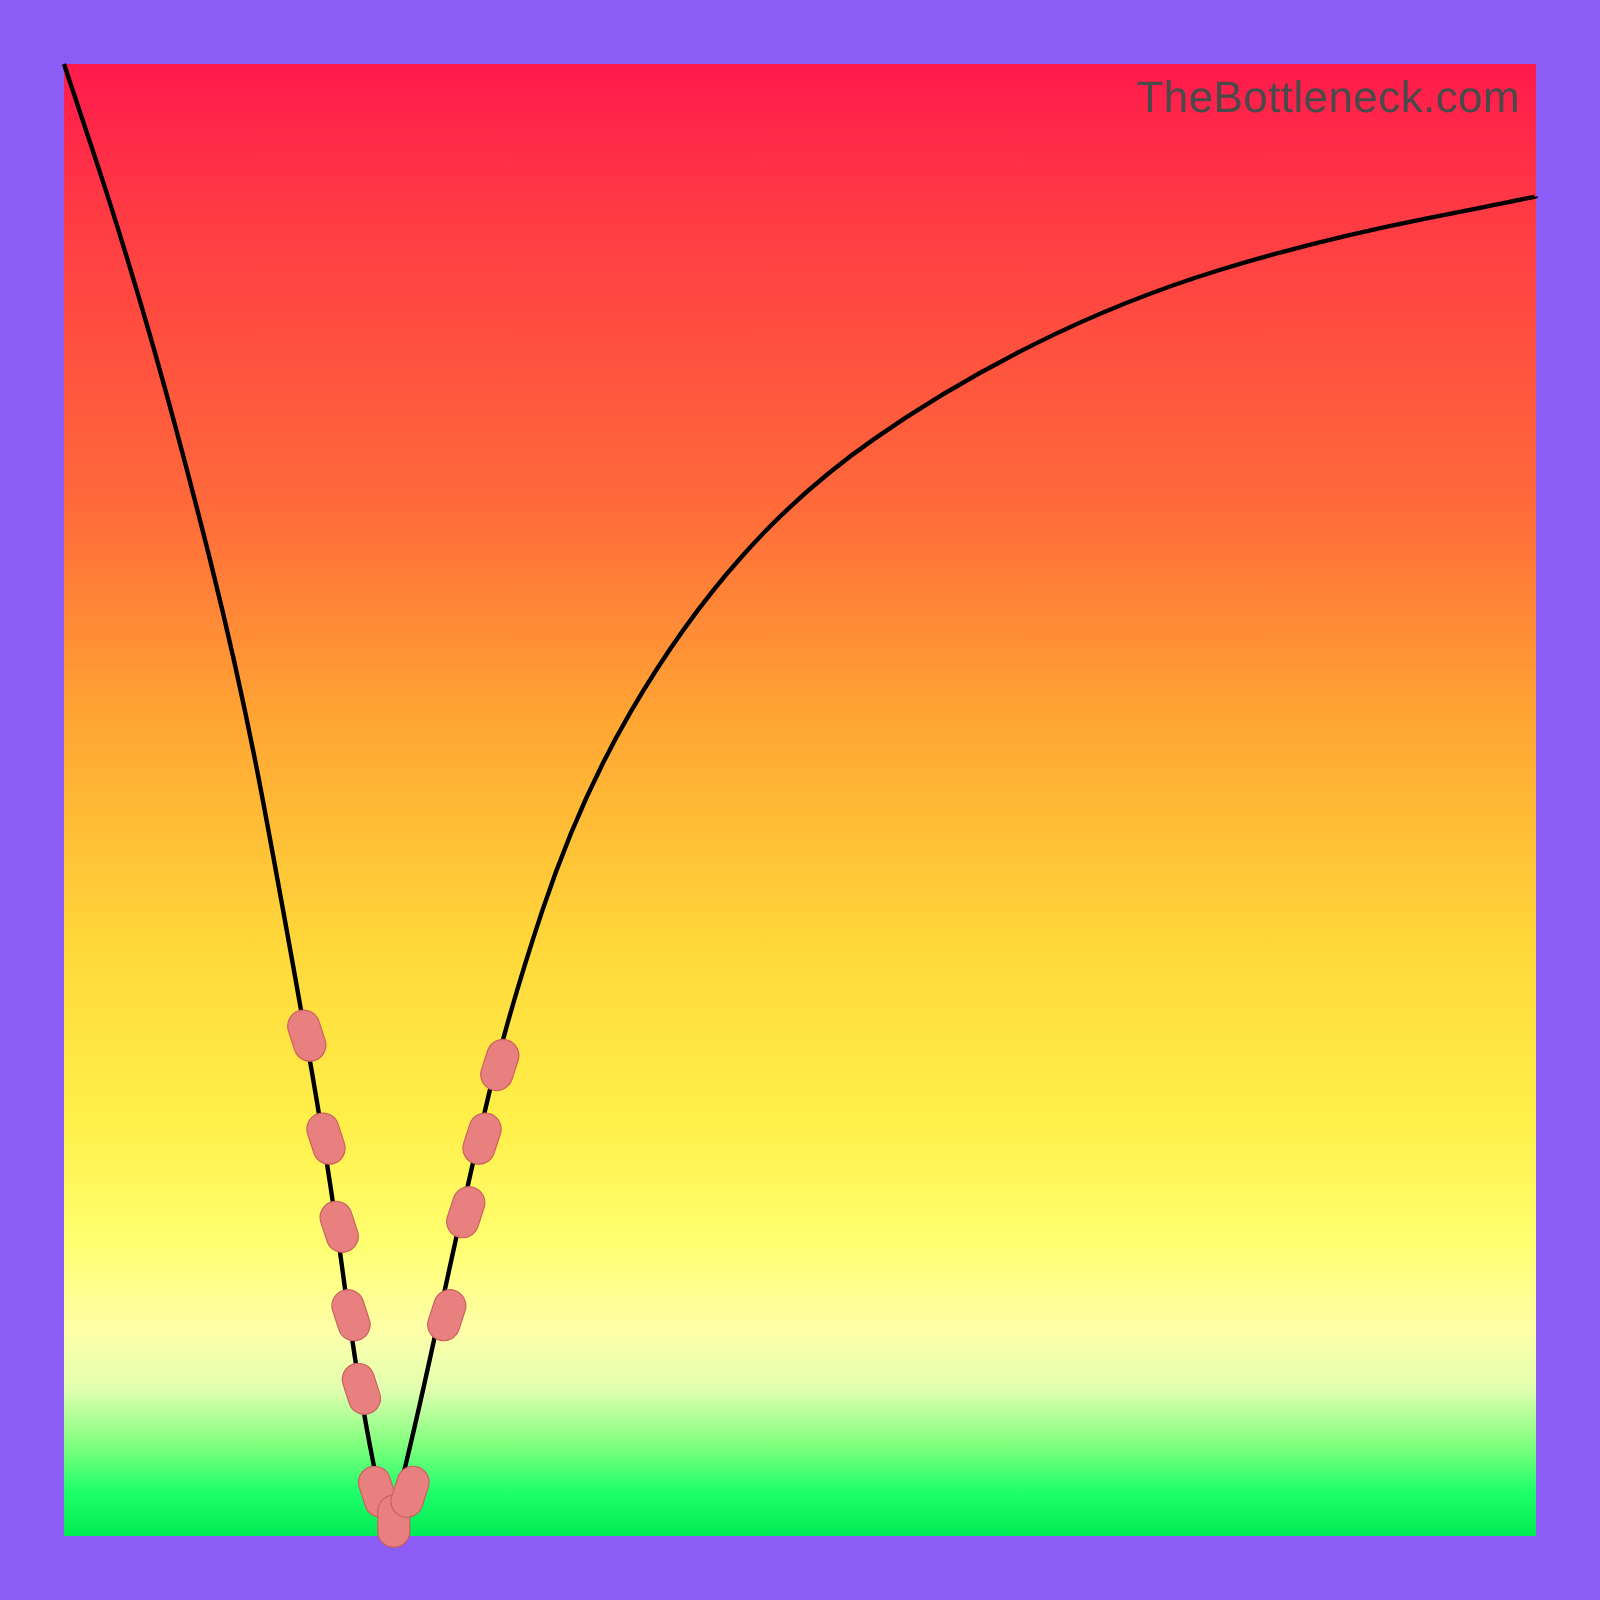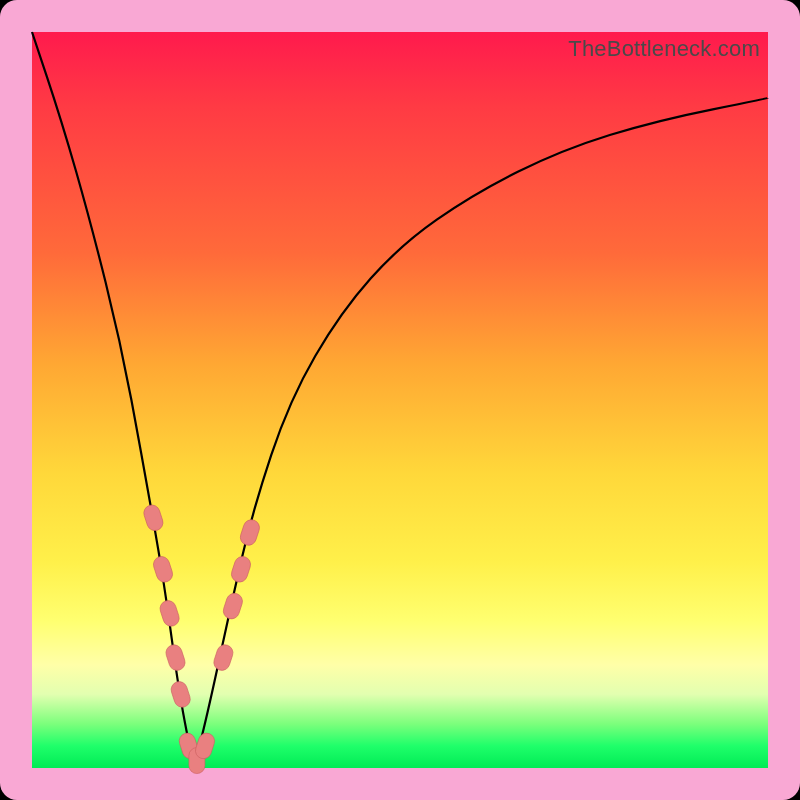--- a/index.html
+++ b/index.html
@@ -9,22 +9,21 @@
     height: 800px;
     overflow: hidden;
     background: #000;
     font-family: Arial, Helvetica, sans-serif;
   }
   .frame {
     position: absolute;
     left: 0; top: 0;
     width: 800px;
     height: 800px;
-    background: #f9a8d4;
-    border-radius: 17px;
+    background: #8b5cf6;
   }
   .plot-area {
     position: absolute;
     left: 32px;
     top: 32px;
     width: 736px;
     height: 736px;
     
     background: linear-gradient(to bottom,
       #ff1a4d 0%,

